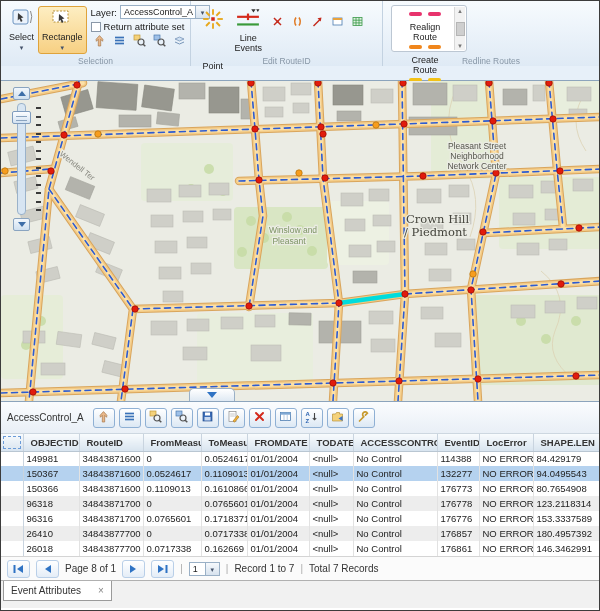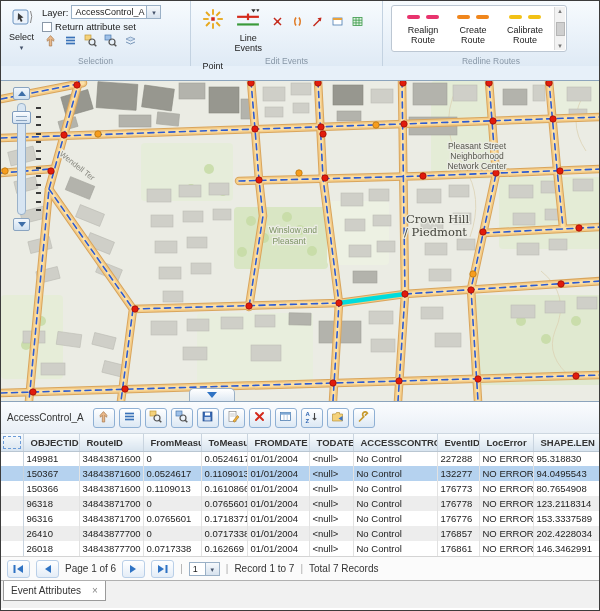--- a/index.html
+++ b/index.html
@@ -21,21 +21,21 @@
   .combo{display:flex;align-items:center;}
   .combo-text{height:14px;border:1px solid #9ab0c6;background:#fff;font-size:9px;padding:0 3px;line-height:13px;color:#222;
               white-space:nowrap;overflow:hidden;}
   .combo-btn{width:14px;height:14px;border:1px solid #9ab0c6;border-left:none;text-align:center;
              background:linear-gradient(#f6f9fc,#d7e2ee);line-height:11px;}
   .srow{display:flex;align-items:center;gap:3px;font-size:9.5px;color:#222;margin-bottom:2px;}
   .checkbox{width:10px;height:10px;border:1px solid #8a98a8;background:#fff;display:inline-block;}
   .minirow{display:flex;gap:3px;margin-top:1px;}
   .mini{width:17px;height:16px;display:flex;align-items:center;justify-content:center;border-radius:2px;}
   .redpanel{background:#fff;border:1px solid #bcc7d3;border-radius:3px;display:flex;align-items:center;
-            padding:3px 14px 3px 6px;position:relative;margin:2px 0 0 4px;height:47px;}
+            padding:3px 14px 3px 6px;position:relative;margin:2px 0 0 4px;height:47px;flex-direction:column;}
   .redbtn{display:flex;flex-direction:column;align-items:center;font-size:9px;line-height:10px;color:#222;padding:0 9px;text-align:center;}
   .dashrow{display:flex;gap:6px;margin:3px 0 6px;}
   .dash{width:13px;height:4px;border-radius:2px;}
   .rscroll{position:absolute;right:1px;top:1px;bottom:1px;width:11px;background:#f2f2f2;border-left:1px solid #d8d8d8;
            display:flex;flex-direction:column;align-items:center;justify-content:space-between;padding:1px 0;}
   .rscroll .thumb{width:9px;height:14px;background:#cfcfcf;border:1px solid #b5b5b5;}
   .scr-arrow{font-size:6px;color:#777;line-height:6px;}
   
   .map{position:relative;width:600px;height:320px;background:#ebece4;overflow:hidden;}
   .map svg.base{position:absolute;left:0;top:0;}
@@ -70,21 +70,21 @@
   .attrtable tr.sel td{background:#b5d2ef;}
   .attrtable td.selcol{border-right:1px solid #c9d4df;}
   .pager{height:24px;display:flex;align-items:center;gap:6px;padding:0 6px;font-size:10px;color:#333;
          background:#fbfbfb;border-top:1px solid #d4d4d4;}
   .pbtn{width:23px;height:18px;display:flex;align-items:center;justify-content:center;border:1px solid #b9cfe8;
         border-radius:3px;background:linear-gradient(#ffffff,#e4edf7);}
   .psep{color:#aaa;}
   
   .bottombar{height:28px;background:#f1f1f1;border-top:1px solid #b0b0b0;position:relative;}
   .btab{position:absolute;left:2px;top:0;height:20px;background:#fff;border:1px solid #9a9a9a;border-top:none;
-        padding:0 7px;font-size:10px;color:#333;display:flex;align-items:center;gap:11px;}
+        padding:0 7px;font-size:10px;color:#333;display:flex;align-items:center;gap:17px;}
   .btab .x{color:#888;font-size:10px;}
   .maplabel{paint-order:stroke;stroke:#ebece4;stroke-width:2.5px;}
 </style>
 </head>
 <body>
 
 <div class="app">
 
   <div class="ribbon">
     <div class="ribbon-body">
@@ -92,20 +92,30 @@
       <div class="rgroup" style="width:190px;">
         <div class="bigbtn" style="margin-top:3px;">
           <span>
             <svg width="24" height="22" viewBox="0 0 24 22">
                 <rect x="3" y="2" rx="2" width="15" height="14" fill="#eaf2fb" stroke="#6a93c0"></rect>
                 <path d="M8,5 l5.5,4.5 -2.5,0.4 1.5,3.2 -1.6,0.8 -1.5,-3.2 -1.7,1.8 z" fill="#3a3a3a"></path>
                 <path d="M20.5,3 q2.5,5 0,12" stroke="#888" fill="none"></path>
               </svg>
           </span>
           <span>Select</span>
+          <span class="caret"></span>
+        </div>
+        <div class="bigbtn hl" style="margin-top:3px;">
+          <span>
+            <svg width="24" height="22" viewBox="0 0 24 22">
+                <rect x="3" y="3" width="15" height="11" fill="#fff" stroke="#b8923a" stroke-dasharray="2 1.5"></rect>
+                <path d="M9,6 l5.5,4.5 -2.5,0.4 1.5,3.2 -1.6,0.8 -1.5,-3.2 -1.7,1.8 z" fill="#3a3a3a"></path>
+              </svg>
+          </span>
+          <span>Rectangle</span>
           <span class="caret"></span>
         </div>
         <div style="margin-left:4px;margin-top:2px;">
           <div class="srow">
             <span>Layer:</span>
             <span class="combo">
               <span class="combo-text" style="width:76px;">AccessControl_A</span>
               <span class="combo-btn"><span class="caret"></span></span>
             </span>
           </div>
@@ -221,21 +231,21 @@
                       <rect x="2" y="2.5" width="9" height="8" fill="#dff2e2"></rect>
                       <line x1="2" y1="5.2" x2="11" y2="5.2"></line>
                       <line x1="2" y1="7.9" x2="11" y2="7.9"></line>
                       <line x1="5" y1="2.5" x2="5" y2="10.5"></line>
                       <line x1="8" y1="2.5" x2="8" y2="10.5"></line>
                     </g>
                   </svg></span>
               </span>
             </div>
         </div>
-        <div class="rgroup-label">Edit Events</div>
+        <div class="rgroup-label">Edit RouteID</div>
       </div>
 
       <div class="rgroup" style="flex:1;border-right:none;">
         <div class="redpanel">
           <div class="redbtn">
             <span class="dashrow">
                 <span class="dash" style="background: rgb(232, 51, 109);"></span>
                 <span class="dash" style="background: rgb(232, 51, 109);"></span>
               </span>
             <span>Realign</span>
@@ -646,23 +656,23 @@
       <tbody id="tbody">
           <tr>
             <td class="selcol"></td>
             <td>149981</td>
             <td>34843871600</td>
             <td>0</td>
             <td>0.0524617</td>
             <td>01/01/2004</td>
             <td>&lt;null&gt;</td>
             <td>No Control</td>
-            <td>227288</td>
+            <td>114388</td>
             <td>NO ERROR</td>
-            <td>95.318830</td>
+            <td>84.429179</td>
           </tr>
           <tr class="sel">
             <td class="selcol"></td>
             <td>150367</td>
             <td>34843871600</td>
             <td>0.0524617</td>
             <td>0.1109013</td>
             <td>01/01/2004</td>
             <td>&lt;null&gt;</td>
             <td>No Control</td>
@@ -713,21 +723,21 @@
             <td class="selcol"></td>
             <td>26410</td>
             <td>34843877700</td>
             <td>0</td>
             <td>0.0717338</td>
             <td>01/01/2004</td>
             <td>&lt;null&gt;</td>
             <td>No Control</td>
             <td>176857</td>
             <td>NO ERROR</td>
-            <td>202.4228034</td>
+            <td>180.4957392</td>
           </tr>
           <tr>
             <td class="selcol"></td>
             <td>26018</td>
             <td>34843877700</td>
             <td>0.0717338</td>
             <td>0.162669</td>
             <td>01/01/2004</td>
             <td>&lt;null&gt;</td>
             <td>No Control</td>
@@ -742,21 +752,21 @@
         <svg width="11" height="10" viewBox="0 0 11 10">
             <rect x="0.5" y="1" width="2" height="8" fill="#2f73c4"></rect>
             <path d="M10,1 L4,5 L10,9 z" fill="#2f73c4"></path>
           </svg>
       </span>
       <span class="pbtn">
         <svg width="9" height="10" viewBox="0 0 9 10">
             <path d="M8,1 L2,5 L8,9 z" fill="#2f73c4"></path>
           </svg>
       </span>
-      <span>Page 1 of 6</span>
+      <span>Page 8 of 1</span>
       <span class="pbtn">
         <svg width="9" height="10" viewBox="0 0 9 10">
             <path d="M1,1 L7,5 L1,9 z" fill="#2f73c4"></path>
           </svg>
       </span>
       <span class="pbtn">
         <svg width="11" height="10" viewBox="0 0 11 10">
             <path d="M1,1 L7,5 L1,9 z" fill="#2f73c4"></path>
             <rect x="8.5" y="1" width="2" height="8" fill="#2f73c4"></rect>
           </svg>

